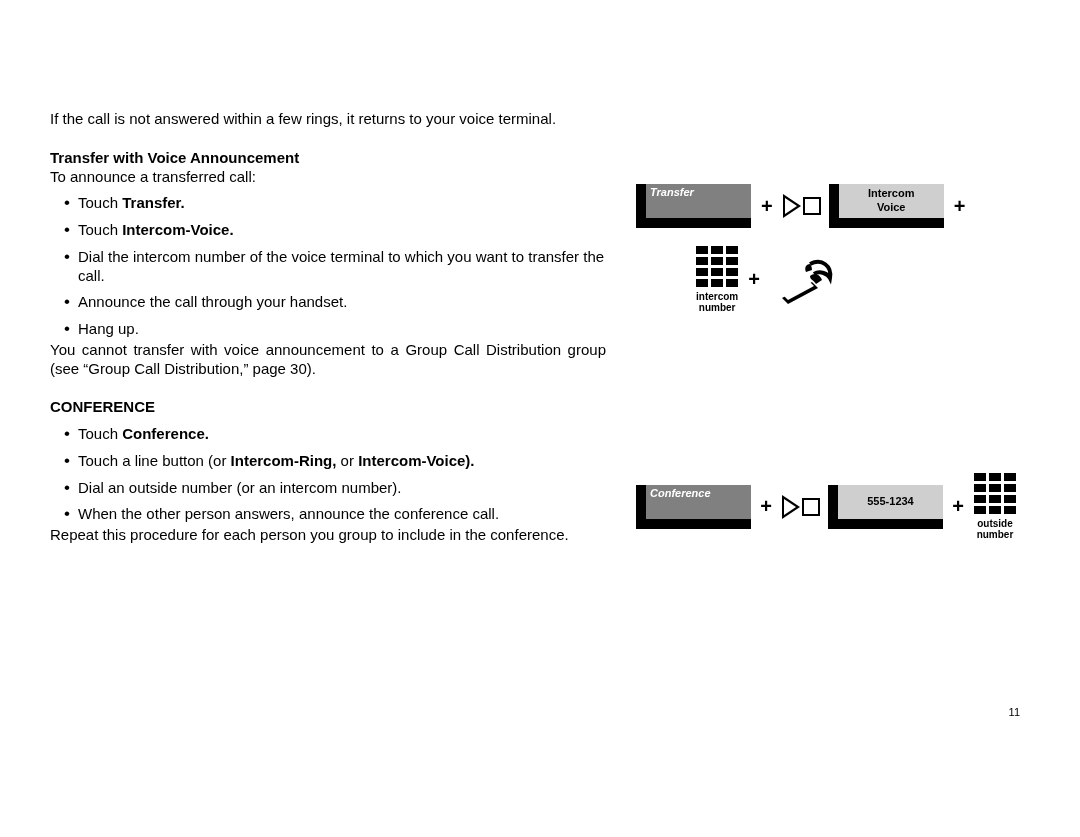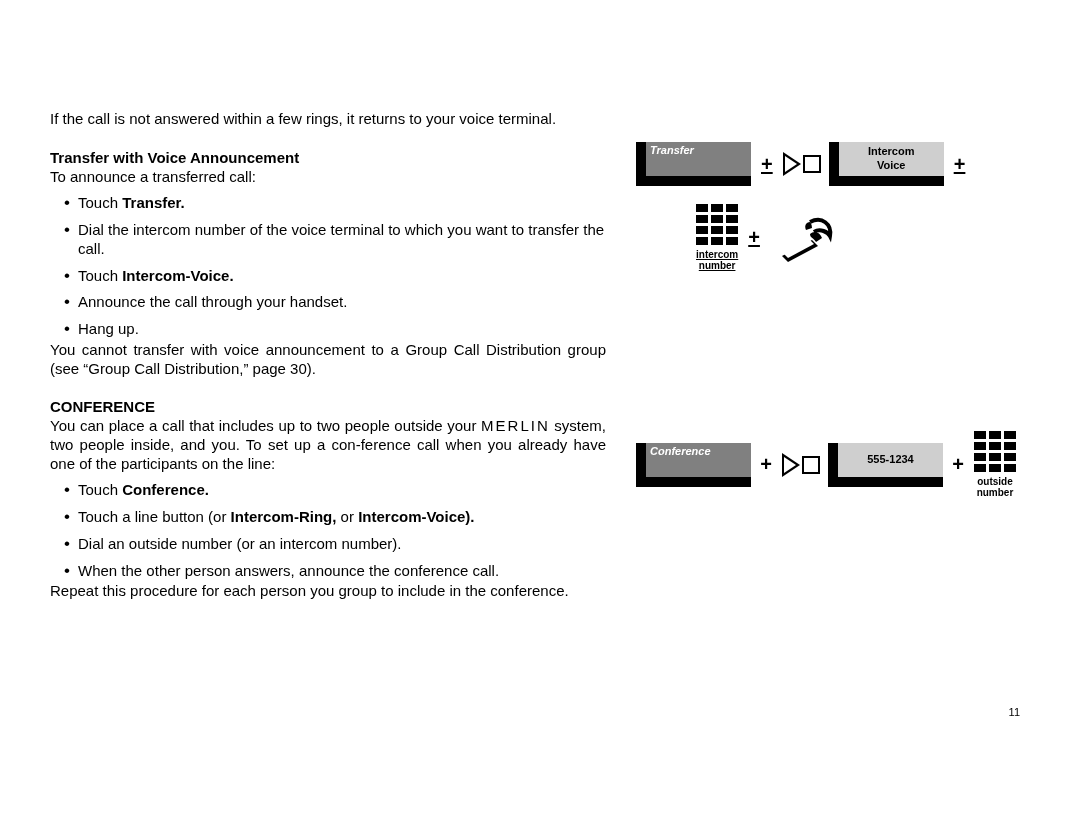--- a/index.html
+++ b/index.html
@@ -152,21 +152,21 @@
     font-size: 10px;
     font-weight: bold;
     line-height: 1.1;
   }
   .kp-wrap .lbl { margin-top: 4px; text-align:center; }
   
   .handset-svg {
     width: 70px; height: 60px;
   }
 
-  .fig1 { margin-top: 32px; text-decoration: underline; }
+  .fig1 { margin-top: 74px; }
   .fig1-row2 { margin-top: 18px; margin-left: 60px; }
   .fig2 { margin-top: 160px; }
 
   .pagenum {
     position: absolute;
     right: 60px;
     bottom: 110px;
     font-size: 11px;
   }
 </style>
@@ -179,34 +179,31 @@
     <div class="col-left">
       <div class="intro">If the call is not answered within a few rings, it returns to your voice  terminal.</div>
 
       <div class="h-sub">Transfer with Voice Announcement</div>
       <div>To announce a transferred call:</div>
 
       <ul class="bullets">
         <li>
           <span>Touch </span><span class="b">Transfer.</span>
         </li>
-        <li>Dial the intercom number of the voice terminal to which you want to transfer the call.</li>
         <li>
           <span>Touch </span><span class="b">Intercom-Voice.</span>
         </li>
+        <li>Dial the intercom number of the voice terminal to which you want to transfer the call.</li>
         <li>Announce the call through your handset.</li>
         <li>Hang up.</li>
       </ul>
 
       <div class="just mt">You cannot transfer with voice announcement to a Group Call Distribution group (see “Group Call Distribution,” page 30).</div>
 
       <div class="h-section">CONFERENCE</div>
-      <div class="just">
-        <span>You can place a call that includes up to two people outside your </span><span class="spaced">MERLIN</span><span> system, two people inside, and you. To set up a con-ference call when you already have one of the participants on the line:</span>
-      </div>
 
       <ul class="bullets">
         <li>
           <span>Touch </span><span class="b">Conference.</span>
         </li>
         <li>
           <span>Touch a line button (or </span><span class="b">Intercom-Ring,</span><span> or </span><span class="b">Intercom-Voice).</span>
         </li>
         <li>Dial an outside number (or an intercom number).</li>
         <li class="just">When the other person answers, announce the conference call.</li>

